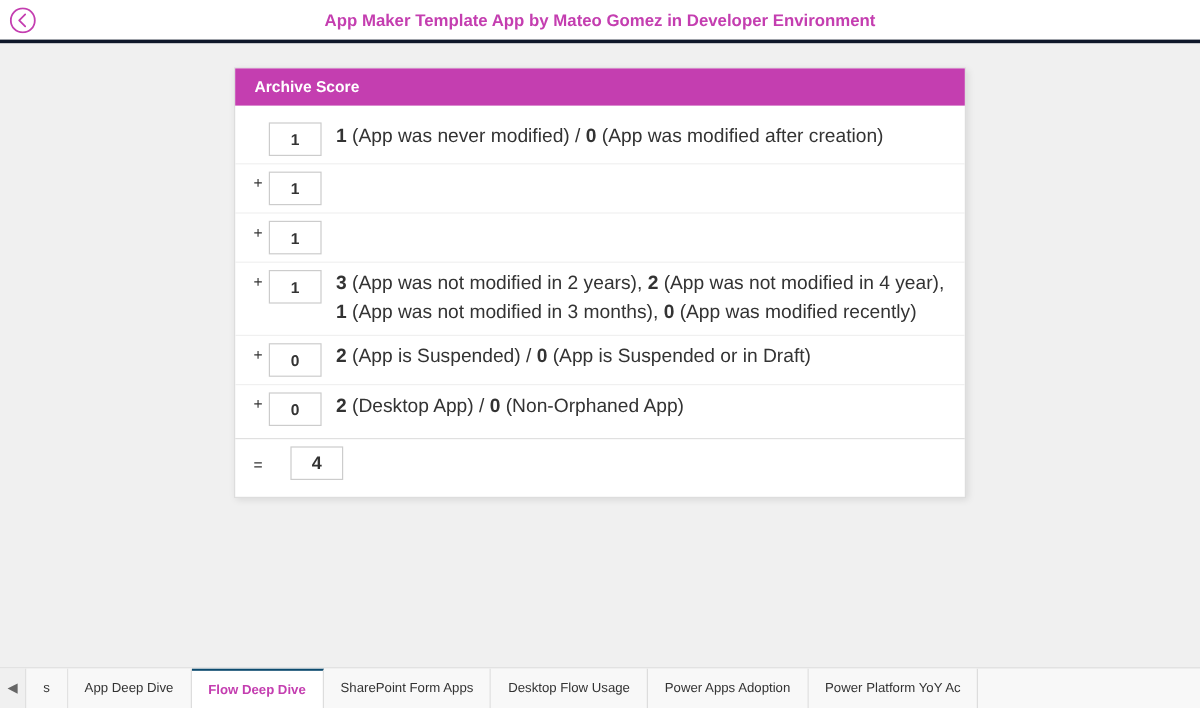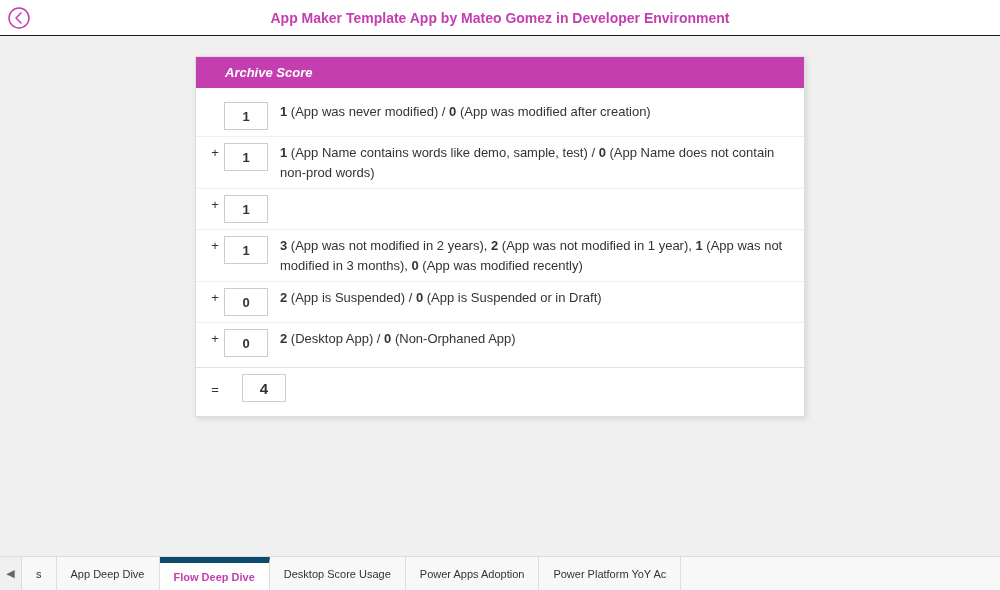--- a/index.html
+++ b/index.html
@@ -9,21 +9,21 @@
       width: 1000px;
       height: 590px;
       overflow: hidden;
       display: flex;
       flex-direction: column;
     }
 
     
     .header {
       background: #fff;
-      border-bottom: 1px solid #0f172a;
+      border-bottom: 3px solid #0f172a;
       height: 36px;
       display: flex;
       align-items: center;
       justify-content: center;
       position: relative;
       flex-shrink: 0;
     }
     .header-back {
       position: absolute;
       left: 8px;
@@ -54,22 +54,21 @@
       background: #fff;
       border: 1px solid #ddd;
       width: 610px;
       box-shadow: 2px 2px 6px rgba(0,0,0,0.1);
     }
     .archive-card-header {
       background: #c43eb0;
       color: #fff;
       font-size: 13px;
       font-weight: 600;
-      padding: 8px 29px;
-      font-style: italic;
+      padding: 8px 16px;
     }
     .archive-card-body {
       padding: 8px 0;
     }
 
     .score-row {
       display: flex;
       align-items: flex-start;
       padding: 6px 10px;
       min-height: 36px;
@@ -90,21 +89,21 @@
       align-items: center;
       justify-content: center;
       font-size: 13px;
       font-weight: 600;
       color: #333;
       flex-shrink: 0;
       margin-right: 12px;
       background: #fff;
     }
     .score-description {
-      font-size: 13px;
+      font-size: 16px;
       color: #333;
       line-height: 1.5;
       flex: 1;
     }
     .score-description .bold-num {
       font-weight: 700;
     }
 
     
     .score-row + .score-row {
@@ -161,21 +160,21 @@
       align-items: center;
       font-size: 11px;
       color: #333;
       border-right: 1px solid #ddd;
       cursor: pointer;
       white-space: nowrap;
       background: #f8f8f8;
     }
     .tab-item.active {
       background: #fff;
-      border-top: 6px solid #0c4a6e;
+      border-top: 2px solid #0c4a6e;
       color: #c43eb0;
       font-weight: 600;
     }
 
     
     .back-circle {
       width: 22px;
       height: 22px;
     }
   </style>
@@ -201,35 +200,32 @@
         <div class="operator"></div>
         <div class="score-value">1</div>
         <div class="score-description">
           <span class="bold-num">1</span><span> (App was never modified) / </span><span class="bold-num">0</span><span> (App was modified after creation)</span>
         </div>
       </div>
 
       <div class="score-row">
         <div class="operator">+</div>
         <div class="score-value">1</div>
-        <div class="score-description">
-          <span class="bold-num">1</span><span> (App Name contains words like demo, sample, test) / </span><span class="bold-num">0</span><span> (App Name does not contain non-prod words)</span>
-        </div>
-      </div>
-
-      <div class="score-row">
-        <div class="operator">+</div>
-        <div class="score-value">1</div>
-      </div>
-
-      <div class="score-row">
-        <div class="operator">+</div>
-        <div class="score-value">1</div>
-        <div class="score-description">
-          <span class="bold-num">3</span><span> (App was not modified in 2 years), </span><span class="bold-num">2</span><span> (App was not modified in 1 year), </span><span class="bold-num">1</span><span> (App was not modified in 3 months), </span><span class="bold-num">0</span><span> (App was modified recently)</span>
+      </div>
+
+      <div class="score-row">
+        <div class="operator">+</div>
+        <div class="score-value">1</div>
+      </div>
+
+      <div class="score-row">
+        <div class="operator">+</div>
+        <div class="score-value">1</div>
+        <div class="score-description">
+          <span class="bold-num">3</span><span> (App was not modified in 2 years), </span><span class="bold-num">2</span><span> (App was not modified in 4 year), </span><span class="bold-num">1</span><span> (App was not modified in 3 months), </span><span class="bold-num">0</span><span> (App was modified recently)</span>
         </div>
       </div>
 
       <div class="score-row">
         <div class="operator">+</div>
         <div class="score-value">0</div>
         <div class="score-description">
           <span class="bold-num">2</span><span> (App is Suspended) / </span><span class="bold-num">0</span><span> (App is Suspended or in Draft)</span>
         </div>
       </div>
@@ -249,16 +245,17 @@
 
     </div>
   </div>
 </div>
 
 <div class="tab-bar">
   <div class="tab-bar-nav">◀</div>
   <div class="tab-item">s</div>
   <div class="tab-item">App Deep Dive</div>
   <div class="tab-item active">Flow Deep Dive</div>
-  <div class="tab-item">Desktop Score Usage</div>
+  <div class="tab-item">SharePoint Form Apps</div>
+  <div class="tab-item">Desktop Flow Usage</div>
   <div class="tab-item">Power Apps Adoption</div>
   <div class="tab-item">Power Platform YoY Ac</div>
 </div>
 
 </body></html>

